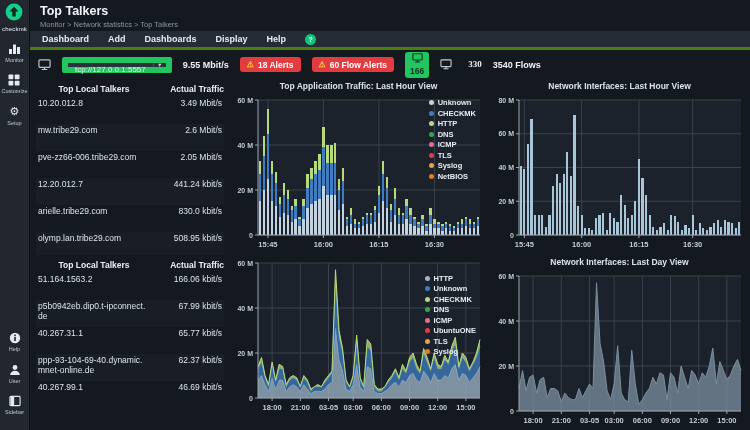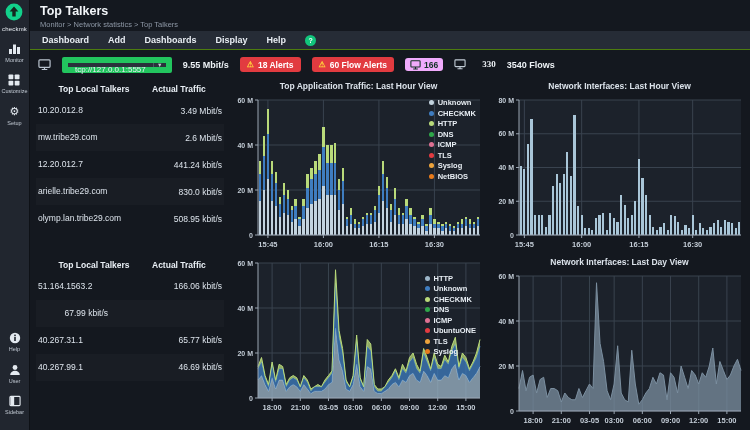--- a/index.html
+++ b/index.html
@@ -19,43 +19,43 @@
   .rail-item .ric { height:13px; display:flex; align-items:center; justify-content:center; color:#e3e9ef; font-size:11px; line-height:11px; }
   .rail-label { font-size:5.5px; color:#c2cad4; margin-top:1.5px; }
   .rail-bottom { margin-top:auto; display:flex; flex-direction:column; align-items:center; }
 
   
   main { flex:1; display:flex; flex-direction:column; min-width:0;border-radius:20px; }
   .header { padding:4px 10px 2px; }
   .title { margin:0; font-size:12.5px; font-weight:bold; color:#f2f5f8; }
   .breadcrumb { font-size:7.5px; color:#8d97a5; margin-top:2px; }
 
-  .menubar { height:19px; background:#262c36; border-bottom:1px solid #4d7c0f; display:flex; align-items:center; gap:19px; padding:0 12px; flex-shrink:0; }
+  .menubar { height:19px; background:#262c36; border-bottom:3px solid #4d7c0f; display:flex; align-items:center; gap:19px; padding:0 12px; flex-shrink:0; }
   .menu-item { font-size:9px; font-weight:bold; color:#e8edf3; cursor:pointer; }
   .menu-help-dot { width:11px; height:11px; border-radius:50%; background:#12c57c; color:#fff; font-size:7px; font-weight:bold; display:flex; align-items:center; justify-content:center; cursor:pointer; }
 
   .toolbar { height:29px; display:flex; align-items:center; gap:11px; padding:0 8px; flex-shrink:0; font-size:9px; }
   .tb-icon { color:#b9c3ce; display:flex; align-items:center; }
   .select { display:flex; align-items:stretch; background:#2a313b; border:6px solid #22c55e; border-radius:2px; height:16px; cursor:pointer; }
   .select-text { padding:2px 7px; font-size:8px; color:#e8edf3; white-space:nowrap; }
   .select-arrow { border-left:1px solid #4a5462; width:13px; display:flex; align-items:center; justify-content:center; font-size:5.5px; color:#c6cdd6; }
   .tb-bold { font-weight:bold; color:#eef2f6; }
   .badge-red { background:#e23b40; color:#fff; font-weight:bold; font-size:8.5px; padding:2.5px 7px; border-radius:3px; display:flex; align-items:center; gap:4px; cursor:pointer; }
   .warn-tri { color:#ffd43b; font-size:8px; line-height:8px; }
-  .badge-green { background:#f0abfc; color:#123325; font-weight:bold; font-size:8.5px; padding:1.5px 5px; border-radius:3px; display:flex; align-items:flex-start; gap:3px; cursor:pointer; }
+  .badge-green { background:#22c55e; color:#123325; font-weight:bold; font-size:8.5px; padding:1.5px 5px; border-radius:3px; display:flex; align-items:center; gap:3px; cursor:pointer;flex-direction:column; }
   .stat { display:flex; align-items:flex-start; gap:16px; font-weight:bold; color:#eef2f6;font-family:Liberation Serif, serif; }
 
   
   .content { flex:1; display:grid; grid-template-columns:198px 1fr 1fr; grid-template-rows:1fr 1fr; min-height:0; }
 
   .tablebox { padding:1px 4px 0 6px; font-size:8.5px; overflow:hidden; }
   .t-head { display:flex; font-weight:bold; color:#e9eff5; padding:4px 0 3px; }
   .t-head .h1 { flex:1; text-align:center; }
-  .t-head .h2 { width:72px; text-align:left; }
-  .t-row { display:flex; align-items:center; min-height:27px; padding:1px 2px; }
+  .t-head .h2 { width:72px; text-align:right; }
+  .t-row { display:flex; align-items:flex-start; min-height:27px; padding:1px 2px; }
   .t-row:nth-child(odd) { background:rgba(255,255,255,.022); }
   .host { flex:1; padding-right:5px; line-height:1.25; word-break:break-all; color:#dde4ec; cursor:pointer; }
   .val { width:70px; text-align:right; color:#dde4ec; }
 
   .chart { position:relative; padding-top:2px; overflow:hidden; }
   .chart-title { text-align:center; font-size:8.5px; font-weight:bold; color:#dbe2ea; height:13px; }
   .legend { position:absolute; top:19px; right:13px; display:flex; flex-direction:column; gap:1.5px; }
   .legend-item { display:flex; align-items:center; gap:3.5px; font-size:7.5px; font-weight:bold; color:#e8eef4; }
   .legend-dot { width:5px; height:5px; border-radius:50%; flex-shrink:0; }
 </style>
@@ -197,20 +197,24 @@
             <span class="h1">Top Local Talkers</span>
             <span class="h2">Actual Traffic</span>
           </div>
           <div class="t-row">
             <span class="host">10.20.012.8</span>
             <span class="val">3.49 Mbit/s</span>
           </div>
           <div class="t-row">
             <span class="host">mw.tribe29.com</span>
             <span class="val">2.6 Mbit/s</span>
+          </div>
+          <div class="t-row">
+            <span class="host">pve-zz66-006.tribe29.com</span>
+            <span class="val">2.05 Mbit/s</span>
           </div>
           <div class="t-row">
             <span class="host">12.20.012.7</span>
             <span class="val">441.24 kbit/s</span>
           </div>
           <div class="t-row">
             <span class="host">arielle.tribe29.com</span>
             <span class="val">830.0 kbit/s</span>
           </div>
           <div class="t-row">
@@ -545,25 +549,30 @@
       <div class="tablebox">
           <div class="t-head">
             <span class="h1">Top Local Talkers</span>
             <span class="h2">Actual Traffic</span>
           </div>
           <div class="t-row">
             <span class="host">51.164.1563.2</span>
             <span class="val">166.06 kbit/s</span>
           </div>
           <div class="t-row">
+            <span class="host">p5b0942eb.dip0.t-ipconnect.de</span>
             <span class="val">67.99 kbit/s</span>
           </div>
           <div class="t-row">
             <span class="host">40.267.31.1</span>
             <span class="val">65.77 kbit/s</span>
+          </div>
+          <div class="t-row">
+            <span class="host">ppp-93-104-69-40.dynamic.mnet-online.de</span>
+            <span class="val">62.37 kbit/s</span>
           </div>
           <div class="t-row">
             <span class="host">40.267.99.1</span>
             <span class="val">46.69 kbit/s</span>
           </div>
         </div>
       <div class="chart"><svg width="258" height="156" viewBox="0 0 258 156">
             <rect x="30" y="6" width="222" height="135" fill="#1c222b"></rect>
             <line x1="30" y1="141" x2="252" y2="141" stroke="#39434f" stroke-width="1"></line>
             <line x1="30" y1="96.00000000000001" x2="252" y2="96.00000000000001" stroke="#39434f" stroke-width="1"></line>

